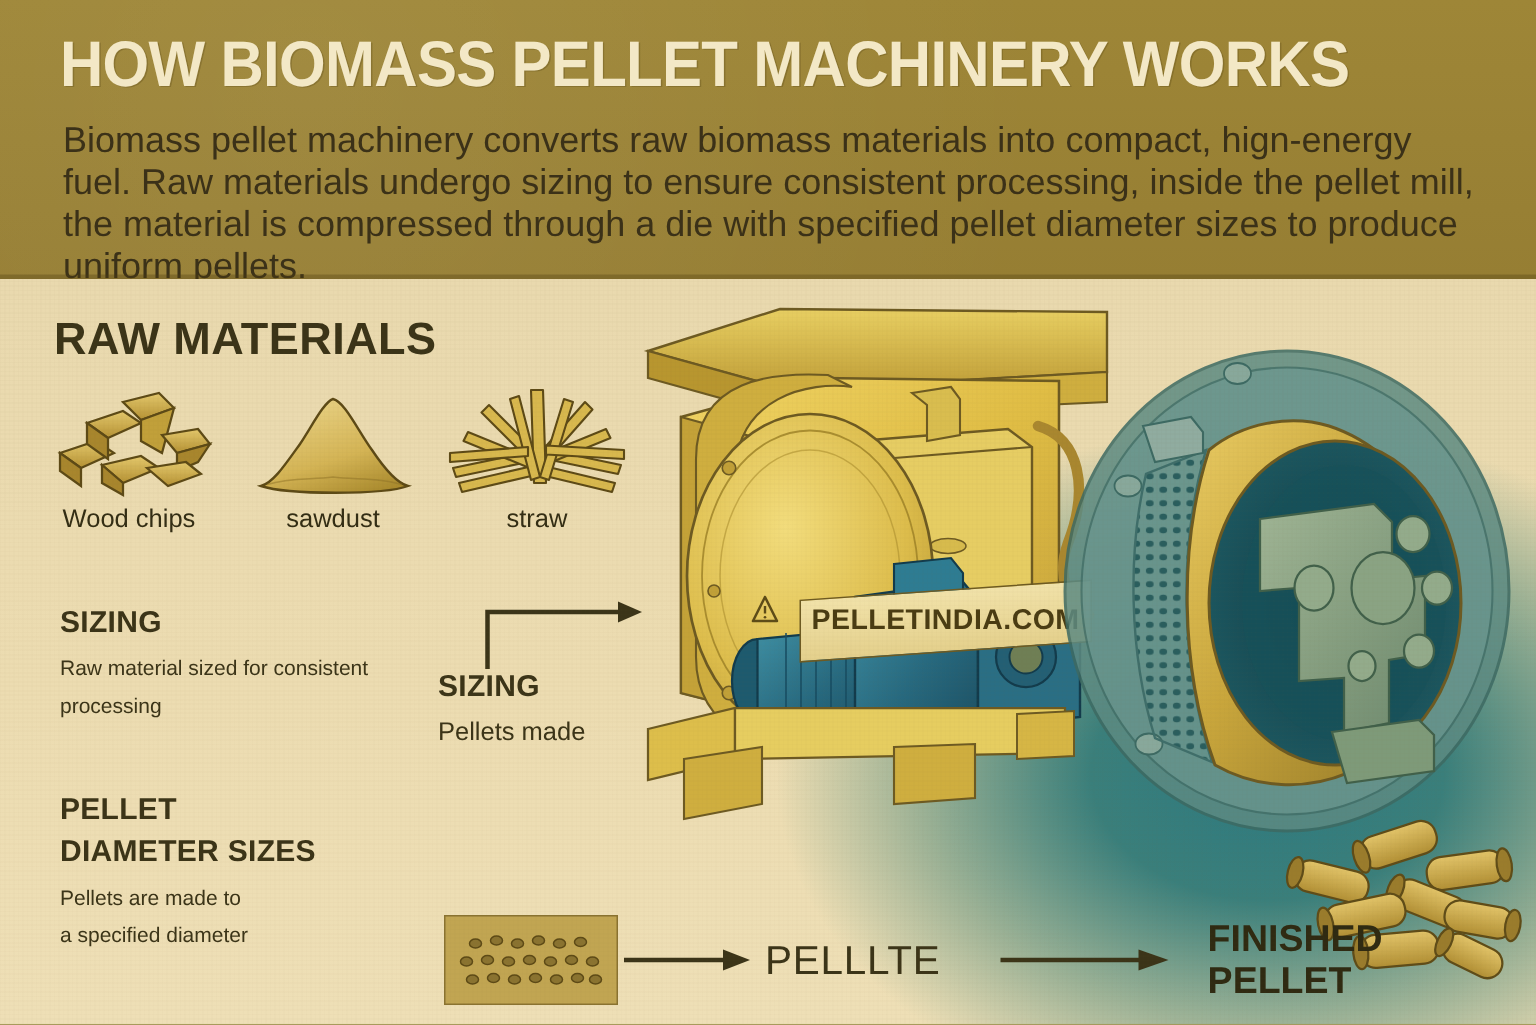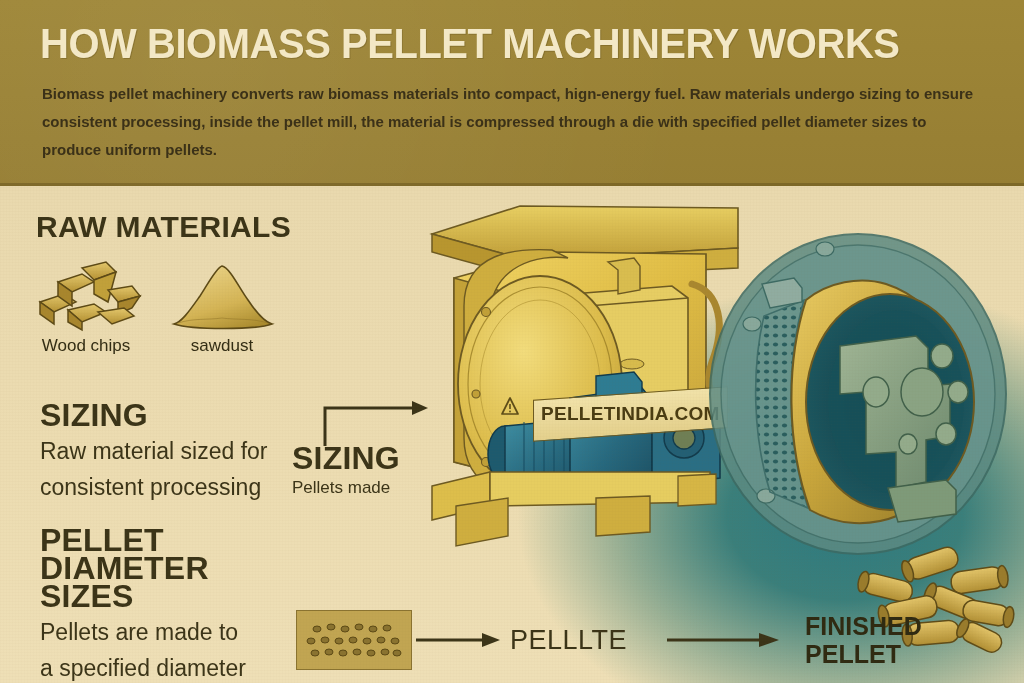--- a/index.html
+++ b/index.html
@@ -26,22 +26,22 @@
   #title{
     margin:0;color:#f3e8c6;
     font-size:43px;line-height:50px;font-weight:bold;
     letter-spacing:-0.5px;
     transform:scaleX(.93);transform-origin:left center;
     text-shadow:1px 1px 0 rgba(70,55,12,.25);
     font-stretch:condensed;
   }
   #subtitle{
     margin:12px 0 0 2px;color:#3b3118;
-    font-size:15px;line-height:28px;max-width:960px;
-    font-weight:700;
+    font-size:24px;line-height:28px;max-width:960px;
+    font-weight:400;
   }
 
   
   #body{
     position:absolute;left:0;top:186px;width:1024px;height:497px;
     background:
       radial-gradient(ellipse 420px 300px at 845px 330px, #2d7a80 0%, #3a7f7b 28%, rgba(86,140,124,.55) 55%, rgba(200,190,150,0) 78%),
       linear-gradient(180deg,#e9d9ae 0%, #ecdcb1 55%, #eedfb6 100%);
     overflow:hidden;
   }
@@ -53,24 +53,24 @@
       repeating-linear-gradient(90deg, rgba(120,100,60,.08) 0 1px, transparent 1px 3px);
   }
 
   
   .h-big{
     color:#3b3418;font-weight:bold;letter-spacing:.3px;margin:0;
     font-size:30px;line-height:34px;
   }
   .h-mid{
     color:#3b3418;font-weight:bold;margin:0;
-    font-size:32px;line-height:28px;letter-spacing:.2px;
+    font-size:20px;line-height:28px;letter-spacing:.2px;
   }
   .p-txt{
-    color:#3b3418;margin:4px 0 0 0;font-size:23px;line-height:36px;
+    color:#3b3418;margin:4px 0 0 0;font-size:14px;line-height:25px;
   }
   .cap{color:#332d14;font-size:17px;line-height:20px;}
 
   #raw-title{position:absolute;left:36px;top:24px;}
   #raw-row{position:absolute;left:22px;top:66px;width:400px;display:flex;gap:8px;}
   .raw-cell{width:128px;display:flex;flex-direction:column;align-items:center;}
   .raw-art{width:124px;height:84px;}
 
   #sizing-1{position:absolute;left:40px;top:215px;width:250px;}
   #pellet-dia{position:absolute;left:40px;top:340px;width:250px;}
@@ -349,20 +349,40 @@
                 <stop offset="0.6" stop-color="#d4b455"></stop>
                 <stop offset="1" stop-color="#a98a2d"></stop>
               </linearGradient>
             </defs>
           <path d="M14 72 C22 70 30 58 40 44 C48 32 56 16 62 14 C70 16 78 34 88 48 C96 60 104 70 112 72 C96 78 32 78 14 72 Z" fill="url(#sd)" stroke="#5d4a16" stroke-width="1.6"></path>
           <path d="M18 71 C34 66 48 68 62 66 C76 68 92 66 108 71" fill="none" stroke="#8d7225" stroke-width="1" opacity=".5"></path>
         </svg>
         <span class="cap">sawdust</span>
       </div>
 
+      <div class="raw-cell">
+        <svg class="raw-art" viewBox="0 0 124 84">
+          <g stroke="#5d4a16" stroke-width="1.4" fill="#d8b84e" stroke-linejoin="round">
+            <path d="M6 60 L54 50 L56 56 L8 66 Z"></path>
+            <path d="M10 70 L62 58 L64 64 L12 76 Z"></path>
+            <path d="M118 58 L70 48 L68 54 L116 64 Z"></path>
+            <path d="M114 70 L64 58 L62 64 L112 76 Z"></path>
+            <path d="M16 36 L60 54 L57 60 L13 42 Z"></path>
+            <path d="M108 34 L64 52 L67 58 L111 40 Z"></path>
+            <path d="M30 18 L62 50 L57 55 L25 23 Z"></path>
+            <path d="M94 16 L64 50 L69 55 L99 21 Z"></path>
+            <path d="M58 8 L66 8 L68 70 L60 70 Z"></path>
+            <path d="M44 14 L50 12 L64 66 L58 68 Z"></path>
+            <path d="M80 14 L86 16 L70 68 L64 66 Z"></path>
+            <path d="M4 50 L56 46 L56 52 L4 56 Z"></path>
+            <path d="M120 48 L68 45 L68 51 L120 54 Z"></path>
+          </g>
+        </svg>
+        <span class="cap">straw</span>
+      </div>
     </div>
 
     <div id="sizing-1">
       <h3 class="h-mid">SIZING</h3>
       <p class="p-txt">Raw material sized for consistent processing</p>
     </div>
 
     <div id="pellet-dia">
       <h3 class="h-mid">PELLET</h3>
       <h3 class="h-mid">DIAMETER SIZES</h3>

